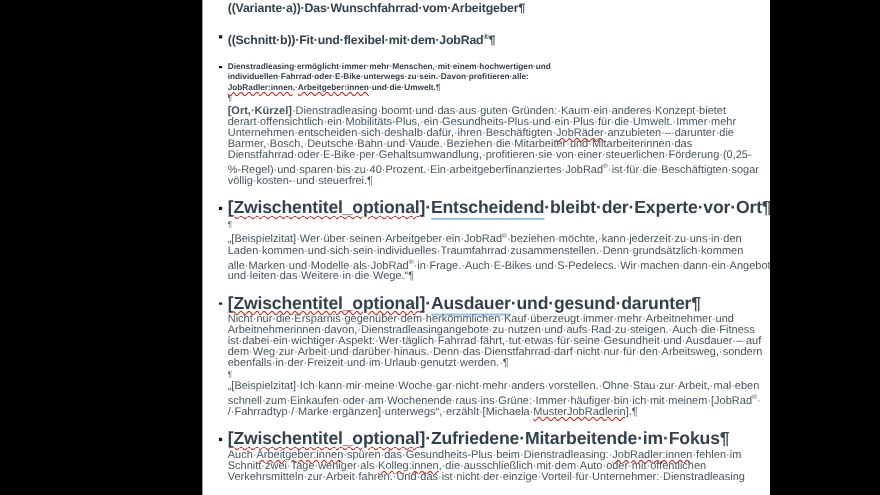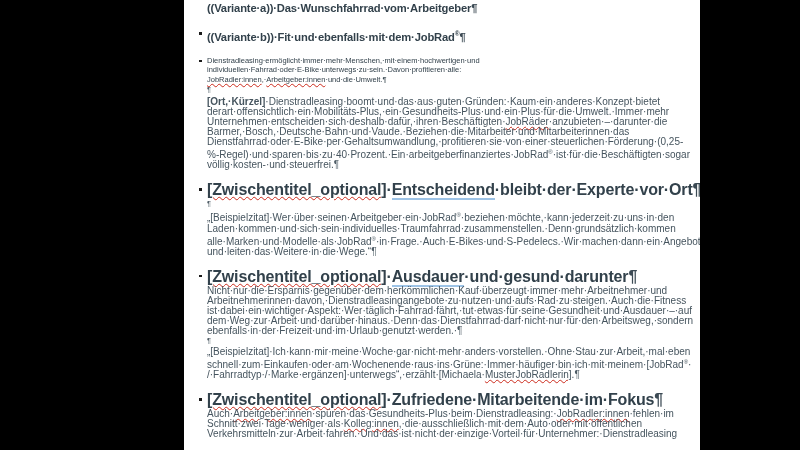--- a/index.html
+++ b/index.html
@@ -5,21 +5,21 @@
   html,body{margin:0;padding:0;background:#000;}
   .stage{position:relative;width:800px;height:450px;background:#000;overflow:hidden;
          font-family:"Liberation Sans", sans-serif;}
   .paper{position:absolute;left:184px;top:0;width:516px;height:450px;background:#fff;
          box-sizing:border-box;padding:1px 10px 0 23px;overflow:hidden;}
   .block{position:relative;white-space:nowrap;}
   .h2{font-size:11.2px;font-weight:700;line-height:14px;color:var(--heading);letter-spacing:-0.15px;}
   .h2 + .h2{margin-top:12px;}
   .h3{font-size:16px;font-weight:700;line-height:14px;color:var(--heading);
       letter-spacing:-0.15px;margin:13px 0 2px 0;}
-  .lead{font-size:7.5px;font-weight:400;line-height:9.7px;color:var(--heading);margin-top:12px;}
+  .lead{font-size:7.5px;font-weight:700;line-height:9.7px;color:var(--heading);margin-top:12px;}
   .body, .quote{font-size:10px;font-weight:400;line-height:10px;color:var(--text);}
   .quote{margin-top:1px;}
   .pilcrow{font-size:7.3px;line-height:10px;color:var(--text);}
   .pilcrow + .body{margin-top:2px;}
   .run{}
   .b{font-weight:700;}
   .sq{text-decoration-line:underline;text-decoration-style:wavy;
       text-decoration-color:var(--squiggle);text-decoration-thickness:1px;text-underline-offset:1px;}
   .bu{border-bottom:2.5px solid var(--blueline);}
   .sup{font-size:60%;vertical-align:super;}
@@ -27,21 +27,21 @@
   .bul{position:absolute;left:-8px;top:4px;width:2.6px;height:2.6px;background:#1b1b1b;}
   .h2 .bul,.h3 .bul{top:5px;}
 </style>
 </head>
 <body>
 
 <div class="stage" style="--heading: #32414b; --text: #45545e; --squiggle: #cc2b1d; --blueline: #9dc3e6; background: rgb(0, 0, 0);">
   <div class="paper" style="background: rgb(255, 255, 255);">
     <div id="doc-root">
         <div class="block h2"><span class="run">((Variante·a))·Das·Wunschfahrrad·vom·Arbeitgeber</span><span class="run pil">¶</span></div>
-        <div class="block h2"><span class="bul"></span><span class="run">((Variante·b))·Fit·und·ebenfalls·mit·dem·JobRad</span><span class="run sup">®</span><span class="run pil">¶</span></div>
+        <div class="block h2"><span class="bul"></span><span class="run">((Schnitt·b))·Fit·und·flexibel·mit·dem·JobRad</span><span class="run sup">®</span><span class="run pil">¶</span></div>
         <div class="block lead"><span class="bul"></span><span class="run">Dienstradleasing·ermöglicht·immer·mehr·Menschen,·mit·einem·hochwertigen·und</span><br><span class="run">individuellen·Fahrrad·oder·E-Bike·unterwegs·zu·sein.·Davon·profitieren·alle:</span><br><span class="run sq">JobRadler:innen</span><span class="run">,·</span><span class="run sq">Arbeitgeber:innen</span><span class="run">·und·die·Umwelt.</span><span class="run pil">¶</span></div>
         <div class="block pilcrow"><span class="run pil">¶</span></div>
         <div class="block body"><span class="run b">[Ort,·Kürzel]</span><span class="run">·Dienstradleasing·boomt·und·das·aus·guten·Gründen:·Kaum·ein·anderes·Konzept·bietet</span><br><span class="run">derart·offensichtlich·ein·Mobilitäts-Plus,·ein·Gesundheits-Plus·und·ein·Plus·für·die·Umwelt.·Immer·mehr</span><br><span class="run">Unternehmen·entscheiden·sich·deshalb·dafür,·ihren·Beschäftigten·</span><span class="run sq">JobRäder</span><span class="run">·anzubieten·–·darunter·die</span><br><span class="run">Barmer,·Bosch,·Deutsche·Bahn·und·Vaude.·Beziehen·die·Mitarbeiter·und·Mitarbeiterinnen·das</span><br><span class="run">Dienstfahrrad·oder·E-Bike·per·Gehaltsumwandlung,·profitieren·sie·von·einer·steuerlichen·Förderung·(0,25-</span><br><span class="run">%-Regel)·und·sparen·bis·zu·40·Prozent.·Ein·arbeitgeberfinanziertes·JobRad</span><span class="run sup">®</span><span class="run">·ist·für·die·Beschäftigten·sogar</span><br><span class="run">völlig·kosten-·und·steuerfrei.</span><span class="run pil">¶</span></div>
         <div class="block h3"><span class="bul"></span><span class="run sq">[Zwischentitel_optional]</span><span class="run">·</span><span class="run bu">Entscheidend</span><span class="run">·bleibt·der·Experte·vor·Ort</span><span class="run pil">¶</span></div>
         <div class="block pilcrow"><span class="run pil">¶</span></div>
         <div class="block quote"><span class="run">„[Beispielzitat]·Wer·über·seinen·Arbeitgeber·ein·JobRad</span><span class="run sup">®</span><span class="run">·beziehen·möchte,·kann·jederzeit·zu·uns·in·den</span><br><span class="run">Laden·kommen·und·sich·sein·individuelles·Traumfahrrad·zusammenstellen.·Denn·grundsätzlich·kommen</span><br><span class="run">alle·Marken·und·Modelle·als·JobRad</span><span class="run sup">®</span><span class="run">·in·Frage.·Auch·E-Bikes·und·S-Pedelecs.·Wir·machen·dann·ein·Angebot</span><br><span class="run">und·leiten·das·Weitere·in·die·Wege.“</span><span class="run pil">¶</span></div>
         <div class="block h3"><span class="bul"></span><span class="run sq">[Zwischentitel_optional]</span><span class="run">·</span><span class="run bu">Ausdauer</span><span class="run">·und·gesund·darunter</span><span class="run pil">¶</span></div>
         <div class="block body"><span class="run">Nicht·nur·die·Ersparnis·gegenüber·dem·herkömmlichen·Kauf·überzeugt·immer·mehr·Arbeitnehmer·und</span><br><span class="run">Arbeitnehmerinnen·davon,·Dienstradleasingangebote·zu·nutzen·und·aufs·Rad·zu·steigen.·Auch·die·Fitness</span><br><span class="run">ist·dabei·ein·wichtiger·Aspekt:·Wer·täglich·Fahrrad·fährt,·tut·etwas·für·seine·Gesundheit·und·Ausdauer·–·auf</span><br><span class="run">dem·Weg·zur·Arbeit·und·darüber·hinaus.·Denn·das·Dienstfahrrad·darf·nicht·nur·für·den·Arbeitsweg,·sondern</span><br><span class="run">ebenfalls·in·der·Freizeit·und·im·Urlaub·genutzt·werden.·</span><span class="run pil">¶</span></div>
         <div class="block pilcrow"><span class="run pil">¶</span></div>
         <div class="block quote"><span class="run">„[Beispielzitat]·Ich·kann·mir·meine·Woche·gar·nicht·mehr·anders·vorstellen.·Ohne·Stau·zur·Arbeit,·mal·eben</span><br><span class="run">schnell·zum·Einkaufen·oder·am·Wochenende·raus·ins·Grüne:·Immer·häufiger·bin·ich·mit·meinem·[JobRad</span><span class="run sup">®</span><span class="run">·</span><br><span class="run">/·Fahrradtyp·/·Marke·ergänzen]·unterwegs“,·erzählt·[Michaela·</span><span class="run sq">MusterJobRadlerin]</span><span class="run">.</span><span class="run pil">¶</span></div>

